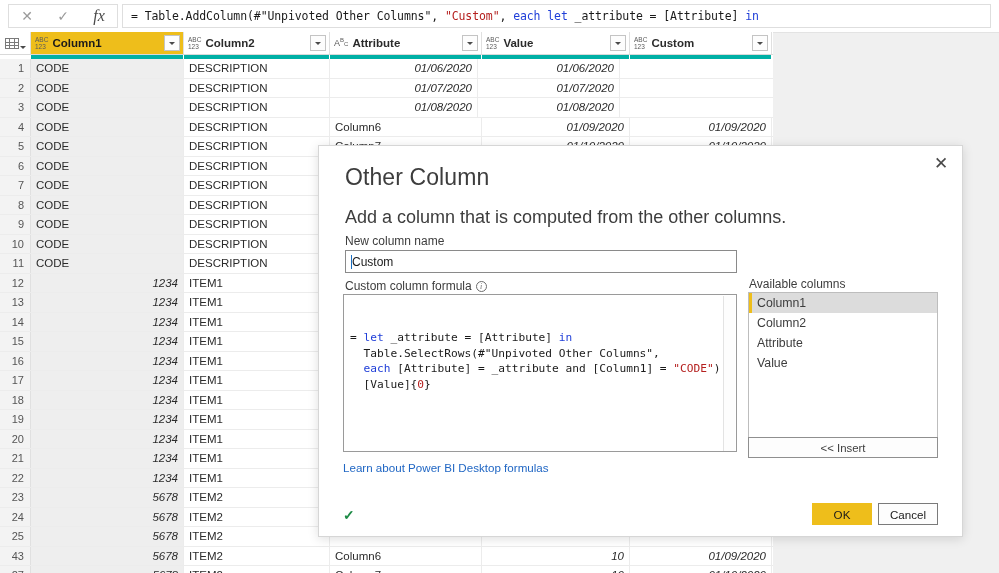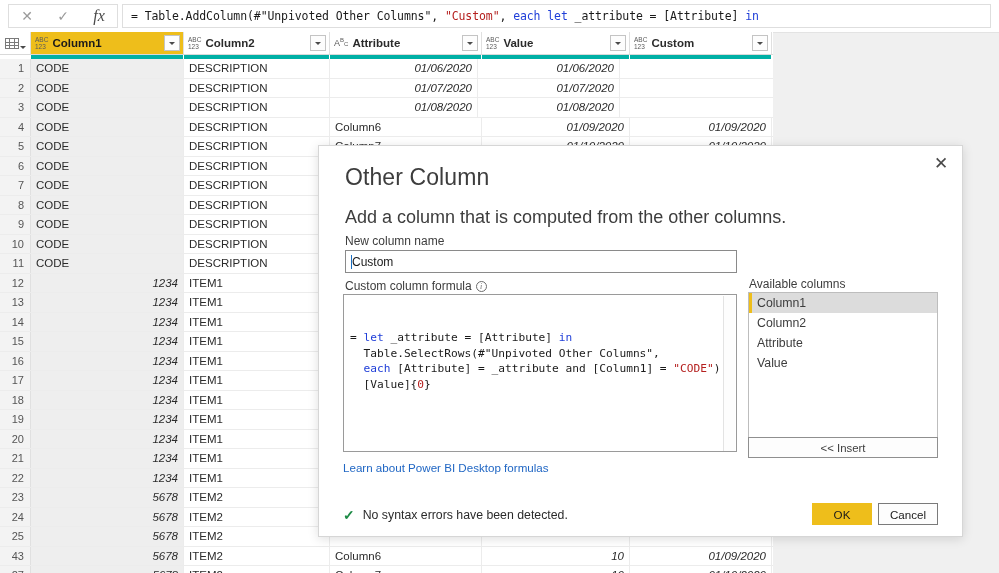--- a/index.html
+++ b/index.html
@@ -712,20 +712,19 @@
         <div class="avail-item sel">Column1</div>
         <div class="avail-item">Column2</div>
         <div class="avail-item">Attribute</div>
         <div class="avail-item">Value</div>
       </div>
 
     <div class="insert-btn">&lt;&lt; Insert</div>
 
     <div class="status-row">
       <span class="check">✓</span>
-      <span class="status-text">No syntax errors have been detected.</span>
     </div>
 
     <div class="ok-btn">OK</div>
     <div class="cancel-btn">Cancel</div>
   </div>
 
 </div>
 
 </body></html>

